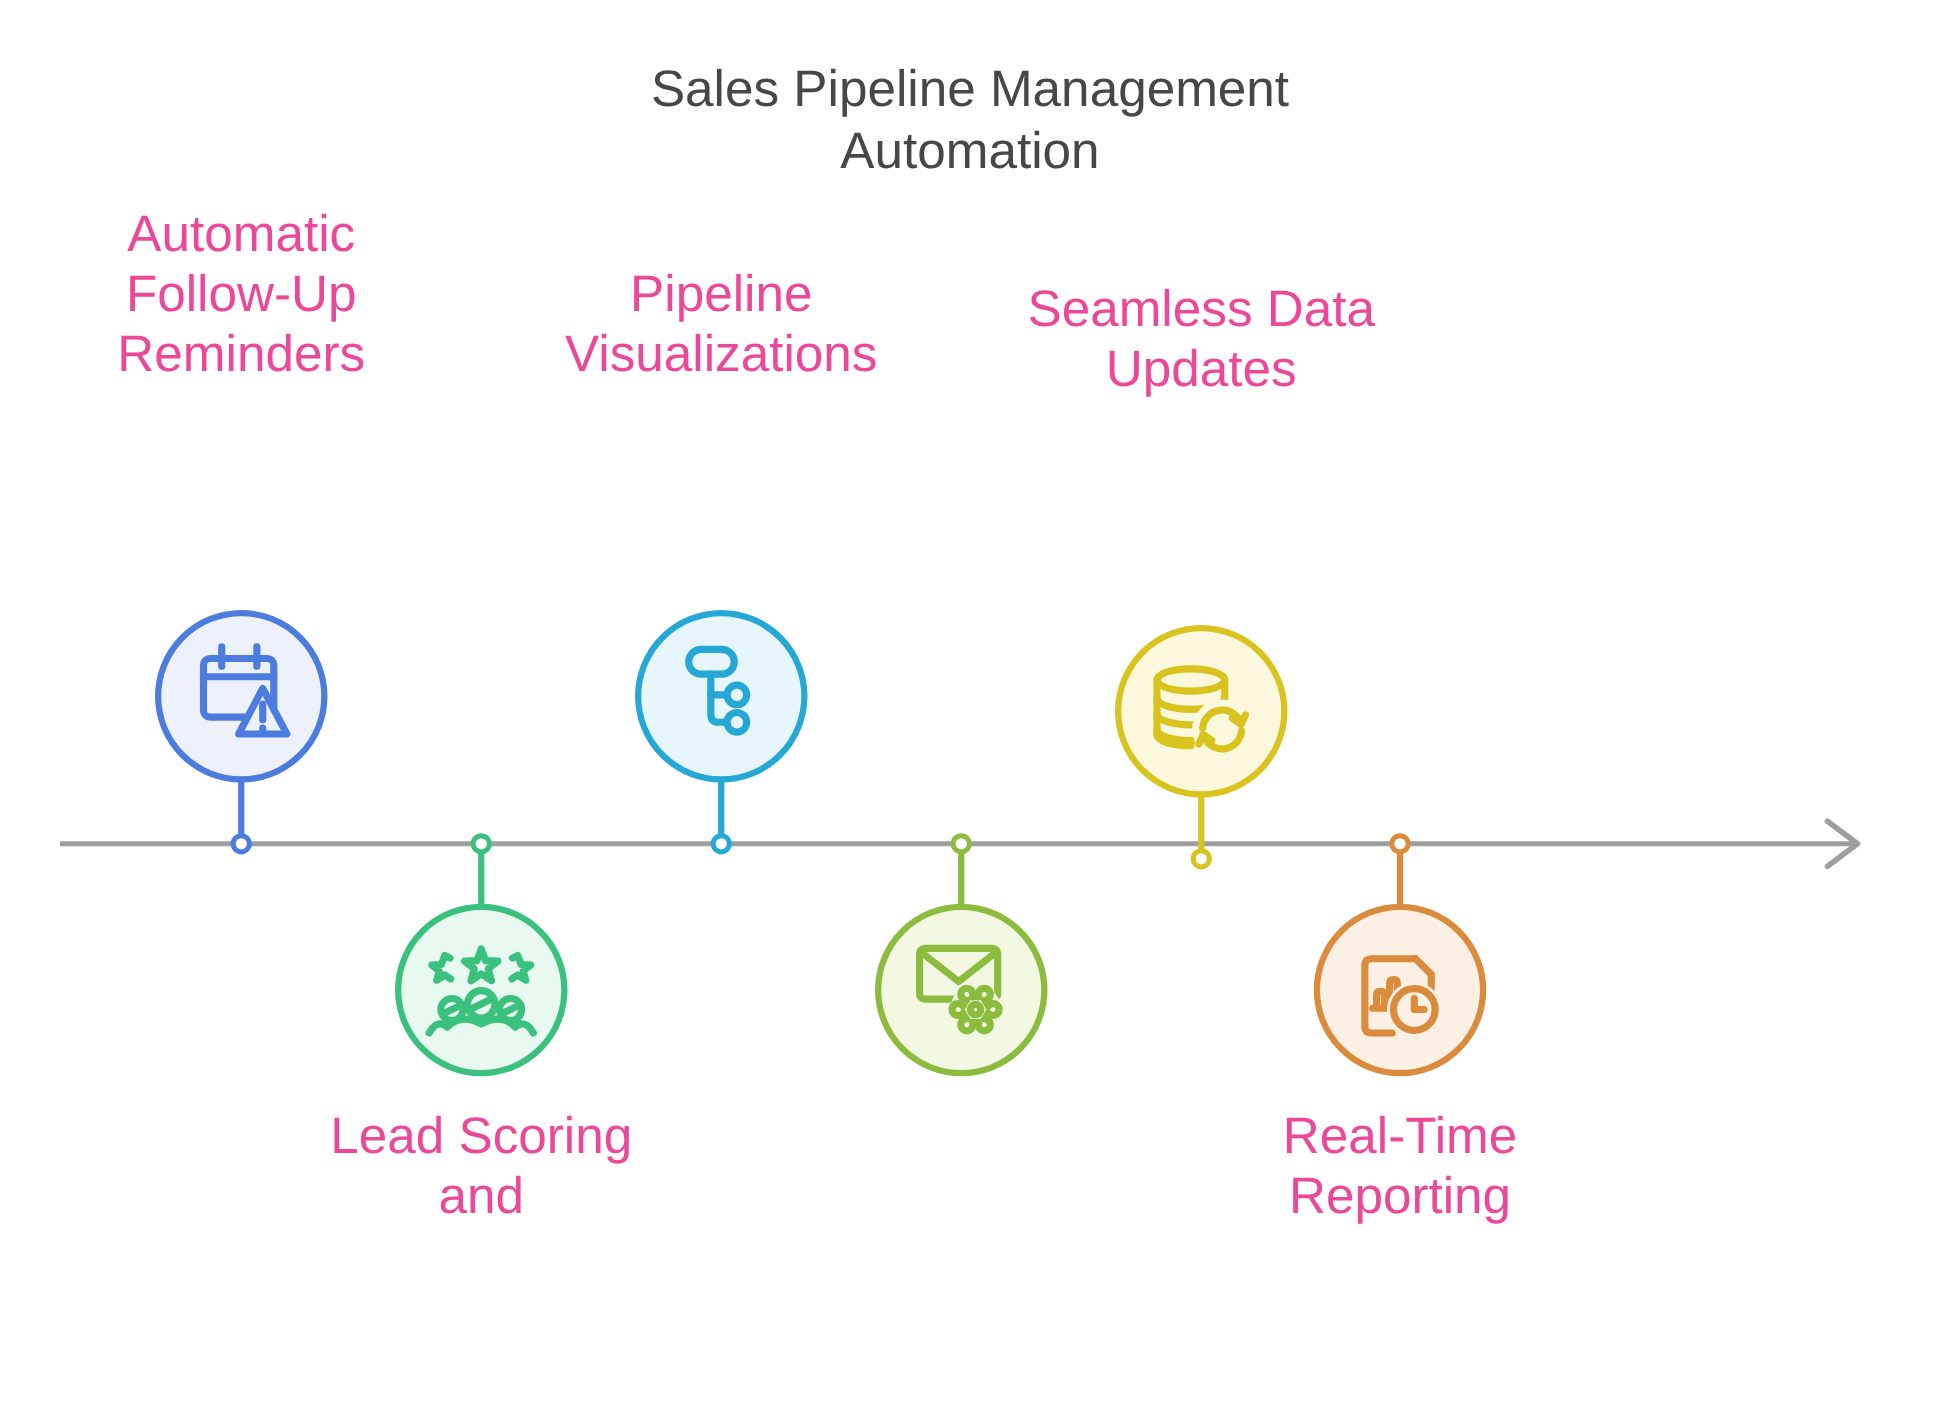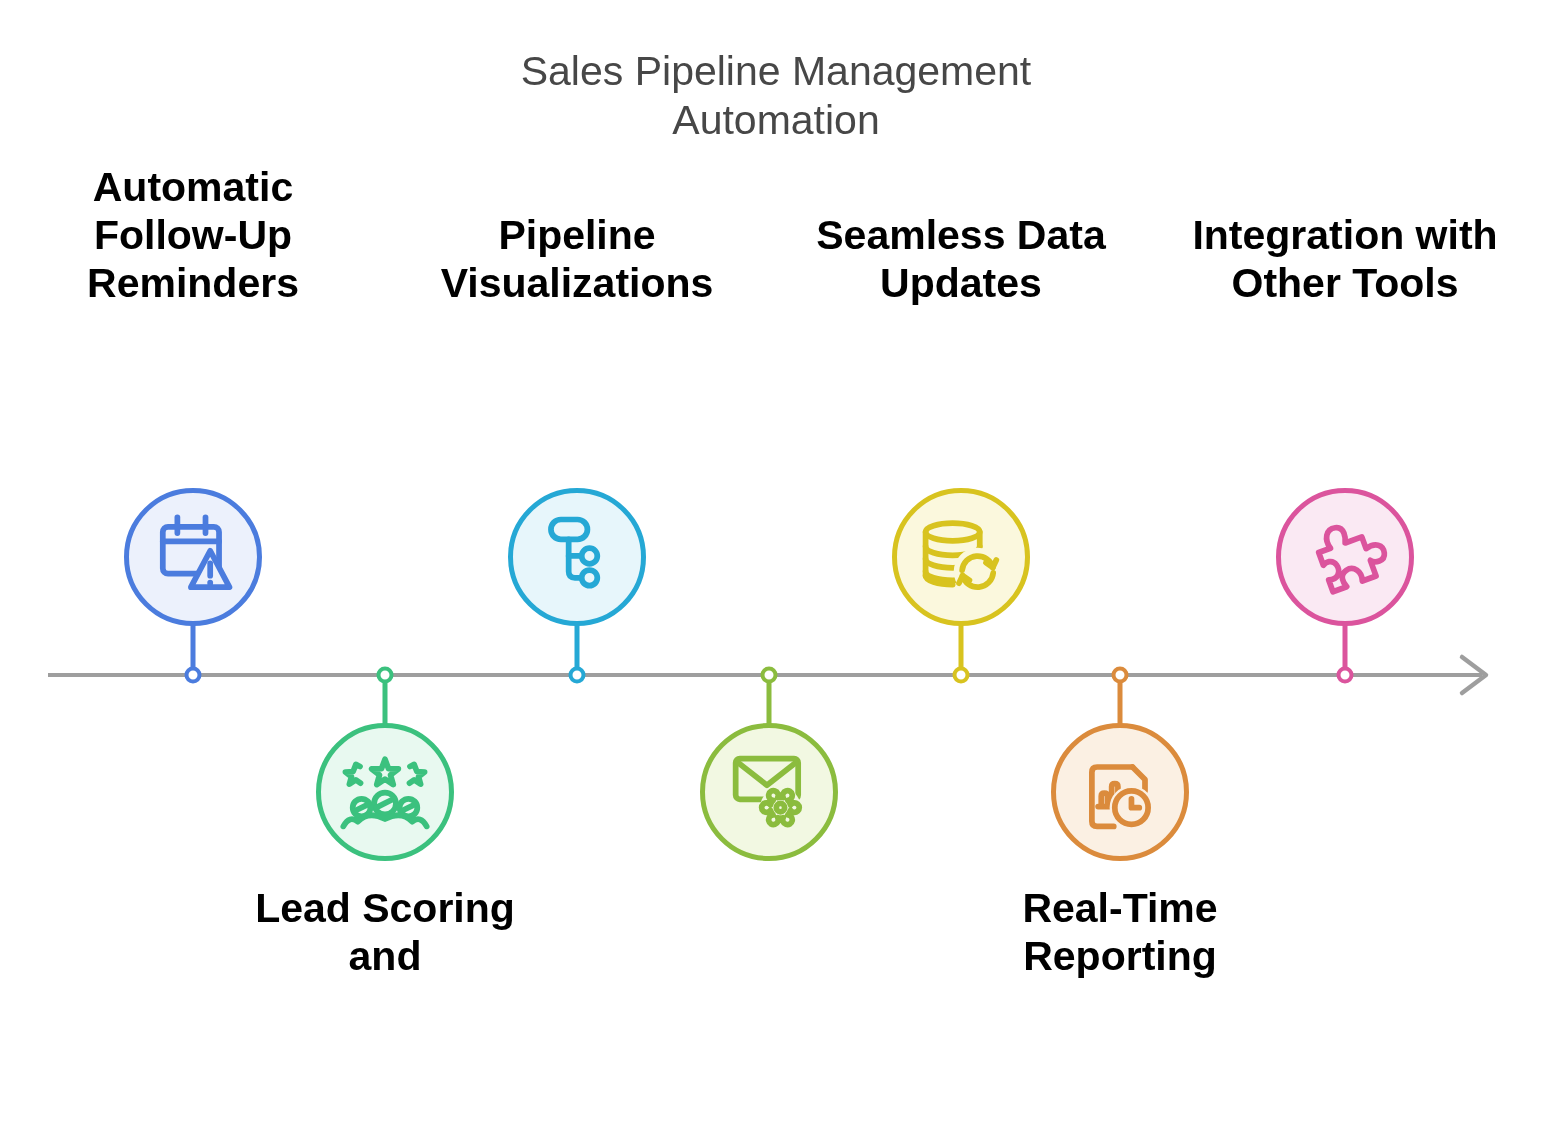--- a/index.html
+++ b/index.html
@@ -19,21 +19,21 @@
   .bubble{position:absolute;left:50%;transform:translateX(-50%);width:128px;height:128px;
           border-radius:50%;border:5px solid var(--c);background:var(--fill);
           display:flex;align-items:center;justify-content:center;}
   .node.above .bubble{top:488px;}
   .node.below .bubble{top:723px;}
   .bubble svg{width:100px;height:100px;}
   .bubble svg *{stroke:var(--c);stroke-width:5.5;fill:none;stroke-linecap:round;stroke-linejoin:round;}
   .bubble svg .fill{fill:var(--fill);}
   .bubble svg .nostroke{stroke:none;}
   .label{position:absolute;left:50%;transform:translateX(-50%);width:380px;text-align:center;
-         font-size:41px;line-height:48px;color:#000000;white-space:pre-line;font-weight:bold;}
+         font-size:41px;line-height:48px;color:#ec4899;white-space:pre-line;}
   .node.above .label{bottom:677px;}
   .node.below .label{top:884px;}
 </style>
 </head>
 <body>
 
 <div class="canvas" id="canvas" style="--axis: #9E9E9E;">
 
   <div class="title">Sales Pipeline Management
 Automation</div>
@@ -107,21 +107,21 @@
       <svg viewBox="0 0 96 96">
         <rect x="16" y="16" width="60" height="39" rx="4"></rect>
         <path d="M18.5,20 L46,41.5 L73.5,20"></path>
         <circle class="fill nostroke" cx="59" cy="63" r="19.5"></circle>
         <path class="fill" d="M68.66,60.41 A4.6,4.6 0 1 1 68.66,65.59 A10,10 0 0 1 66.07,70.07 A4.6,4.6 0 1 1 61.59,72.66 A10,10 0 0 1 56.41,72.66 A4.6,4.6 0 1 1 51.93,70.07 A10,10 0 0 1 49.34,65.59 A4.6,4.6 0 1 1 49.34,60.41 A10,10 0 0 1 51.93,55.93 A4.6,4.6 0 1 1 56.41,53.34 A10,10 0 0 1 61.59,53.34 A4.6,4.6 0 1 1 66.07,55.93 A10,10 0 0 1 68.66,60.41 Z"></path>
         <circle cx="59" cy="63" r="4"></circle>
       </svg>
     </div>
   </div>
 
-  <div class="node above" style="--c: #D8C31F; --fill: #FBF8DD; left: 791px;">
+  <div class="node above" style="--c: #D8C31F; --fill: #FBF8DD; left: 791px; margin-top: 12px;">
     <div class="stem"></div>
     <div class="dot"></div>
     <div class="bubble">
       <svg viewBox="0 0 96 96">
         <ellipse cx="40" cy="24" rx="26" ry="8.5"></ellipse>
         <line x1="14" y1="24" x2="14" y2="66"></line>
         <line x1="66" y1="24" x2="66" y2="38"></line>
         <path d="M14,38 A26,8.5 0 0 0 66,38"></path>
         <path d="M14,50 A26,8.5 0 0 0 66,50"></path>
         <path d="M14,62 A26,8.5 0 0 0 66,62"></path>
@@ -149,25 +149,14 @@
         <path d="M40,61 L40,43 Q40,40 43,40 Q46,40 46,43 L46,61"></path>
         <circle class="fill nostroke" cx="59" cy="63" r="21"></circle>
         <circle class="fill" cx="59" cy="63" r="16"></circle>
         <path d="M59,54.5 L59,63 L66.5,63"></path>
       </svg>
     </div>
     <div class="label">Real-Time
 Reporting</div>
   </div>
 
-  <div class="node above" style="--c: #DB549D; --fill: #FAE9F3; left: 1175px;">
-    <div class="stem"></div>
-    <div class="dot"></div>
-    <div class="bubble">
-      <svg viewBox="0 0 96 96">
-        <path transform="rotate(-20 52 48)" d="M26,34 L38,34 C35,24 40,15 49,17 C58,19 55,30 53,34 L70,34 L70,46 C80,43 87,48 85,56 C83,64 73,62 70,58 L70,74 L56,74 C59,65 53,57 45,59 C37,61 38,69 40,74 L26,74 L26,62 C35,65 40,58 38,51 C36,44 29,45 26,47 Z"></path>
-      </svg>
-    </div>
-    <div class="label">Integration with
-Other Tools</div>
-  </div>
 
 </div>
 
 </body></html>

